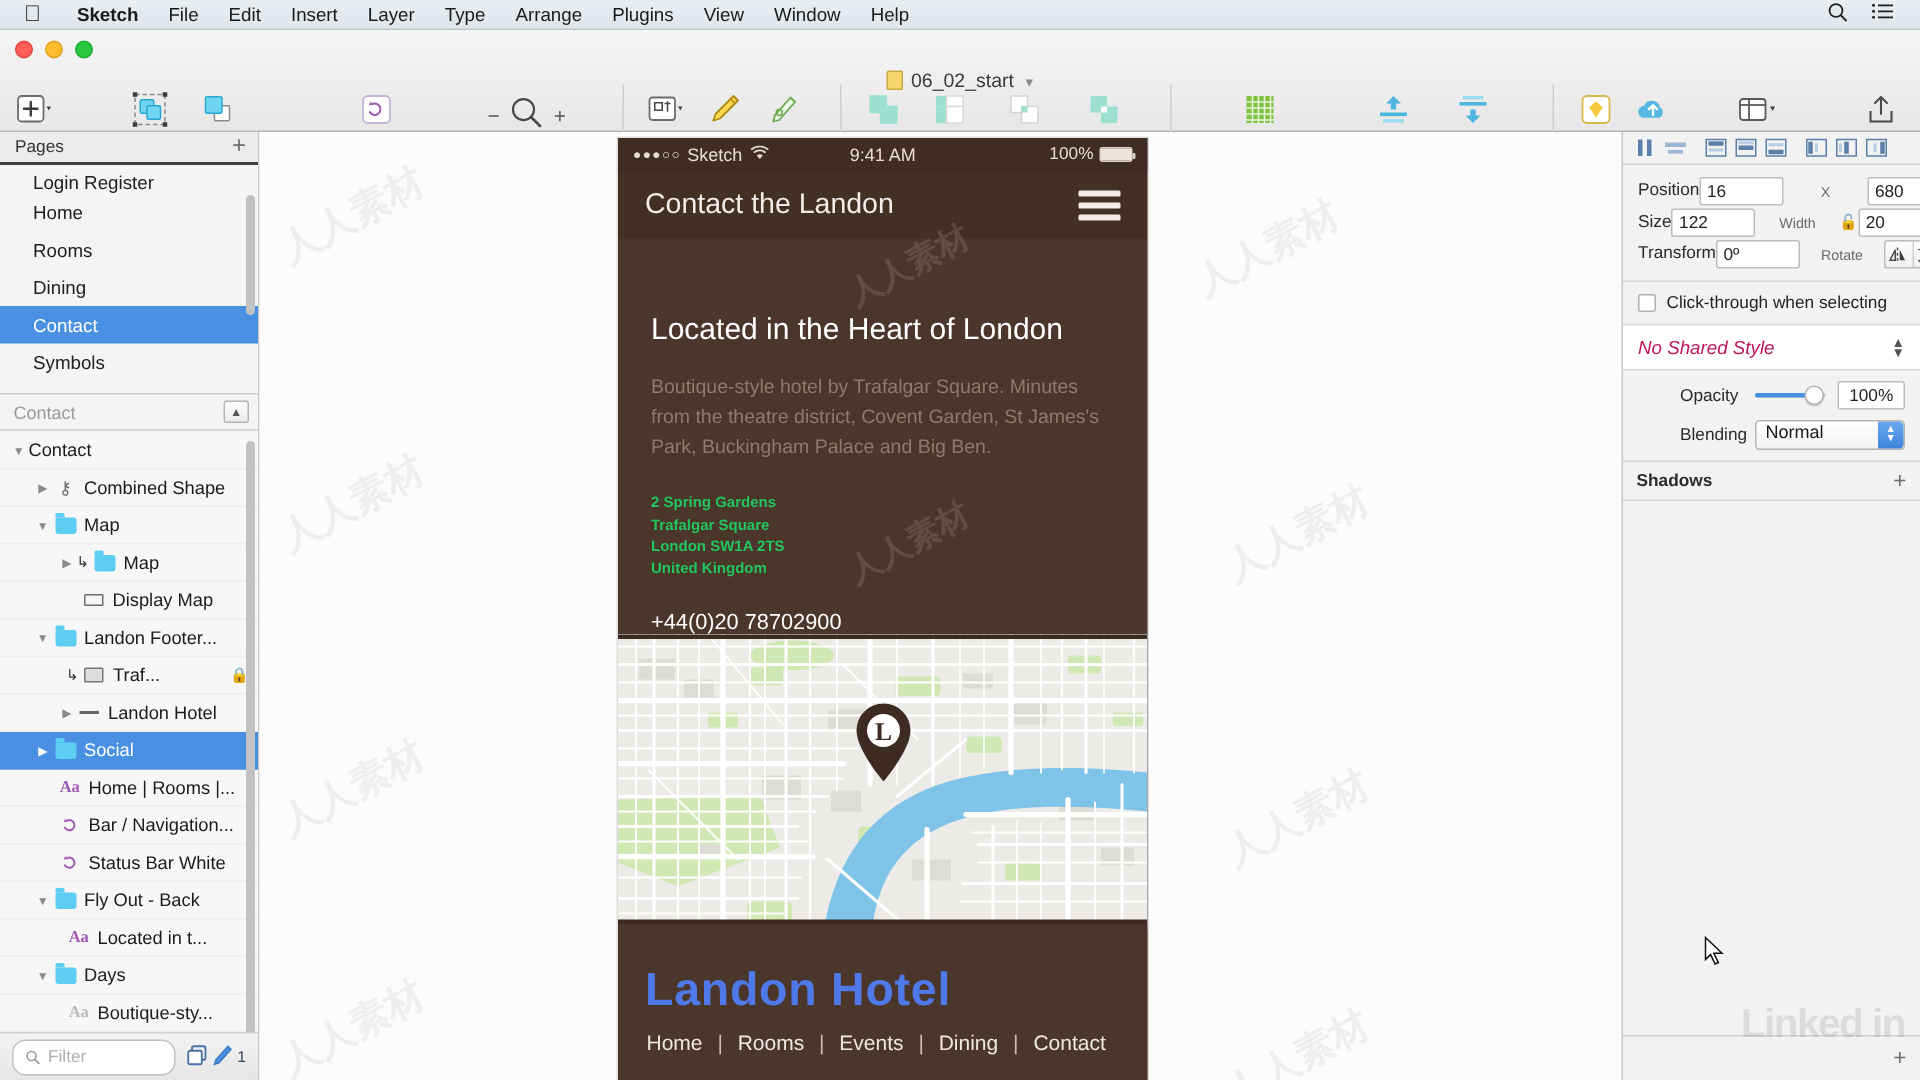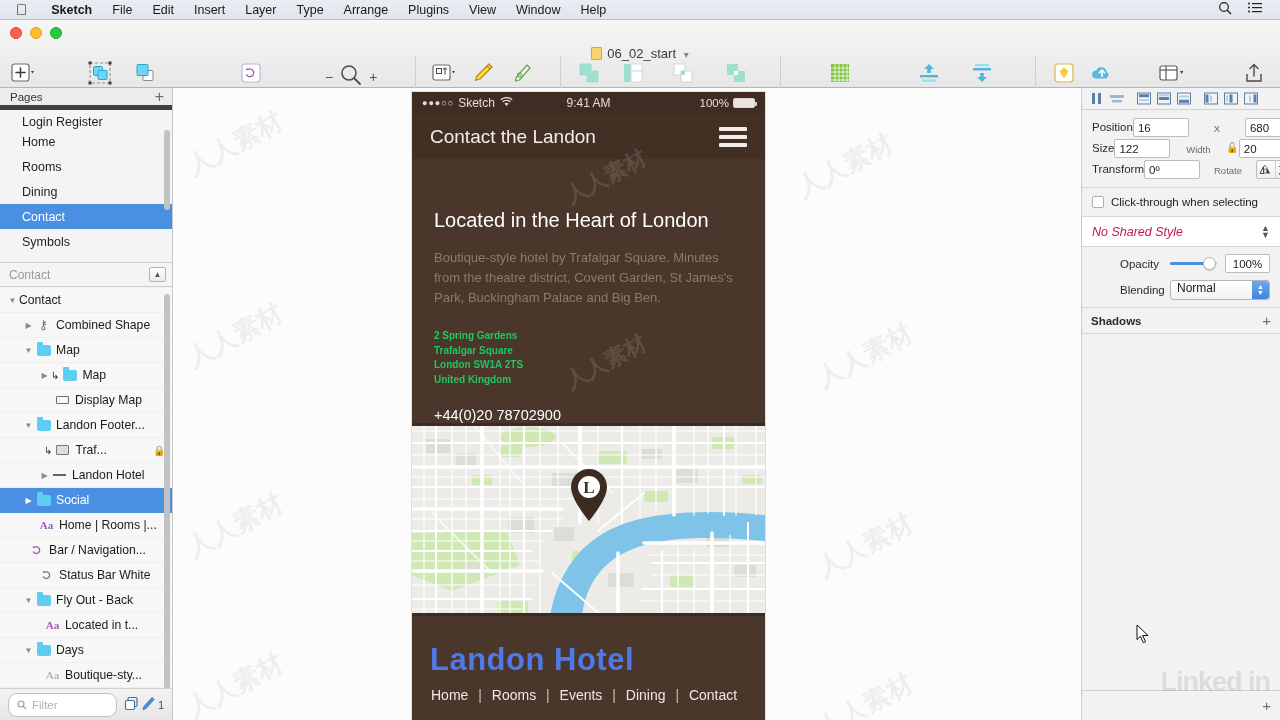--- a/index.html
+++ b/index.html
@@ -53,21 +53,21 @@
   #zoomctl .lb { font-size:10px; color:#3c3c3c; margin-top:-2px;}
 
   .tb-sep { position:absolute; top:36px; width:1px; height:36px; background:#cfcfcf; }
 
   
   #left {
     position:absolute; top:88px; left:0; width:173px; height:632px;
     background:#f2f2f2; border-right:1px solid #c8c8c8;
   }
   #pages-hdr {
-    height:22px; background:#ececec; border-bottom:5px solid #404040;
+    height:22px; background:#ececec; border-bottom:2px solid #404040;
     display:flex; align-items:center; padding:0 8px 0 10px; font-size:11.5px; color:#333;
   }
   #pages-hdr .plus { margin-left:auto; font-size:16px; color:#6e6e6e; line-height:12px;}
   #pages-list { height:153px; overflow:hidden; background:#f4f4f4; position:relative;
     border-bottom:1px solid #cfcfcf; }
   .page-row { height:25px; display:flex; align-items:center; padding-left:22px;
     font-size:12.5px; color:#1e1e1e; }
   .page-row.sel { background:#4a90e2; color:#fff; }
   .page-row.partial{ height:19px; align-items:flex-end; }
 
@@ -602,21 +602,21 @@
           <span class="folder"></span>
         </span>
       <span class="nm">Social</span>
     </div>
 
     <div class="lrow" style="padding-left:38px;">
       <span class="ico aa">Aa</span>
       <span class="nm">Home | Rooms |...</span>
     </div>
 
-    <div class="lrow" style="padding-left:28px;">
+    <div class="lrow" style="padding-left:38px;">
       <span class="ico sym">
         <svg width="13" height="13" viewBox="0 0 13 13">
             <path d="M4.5 3.2a3.4 3.4 0 1 1 -1.2 4.6" fill="none" stroke="#a05ab5" stroke-width="1.3" stroke-linecap="round"></path>
             <path d="M3.6 1.6l1 2.1 -2.2 .4z" fill="#a05ab5"></path>
           </svg>
       </span>
       <span class="nm">Bar / Navigation...</span>
     </div>
 
     <div class="lrow" style="padding-left:38px;">

